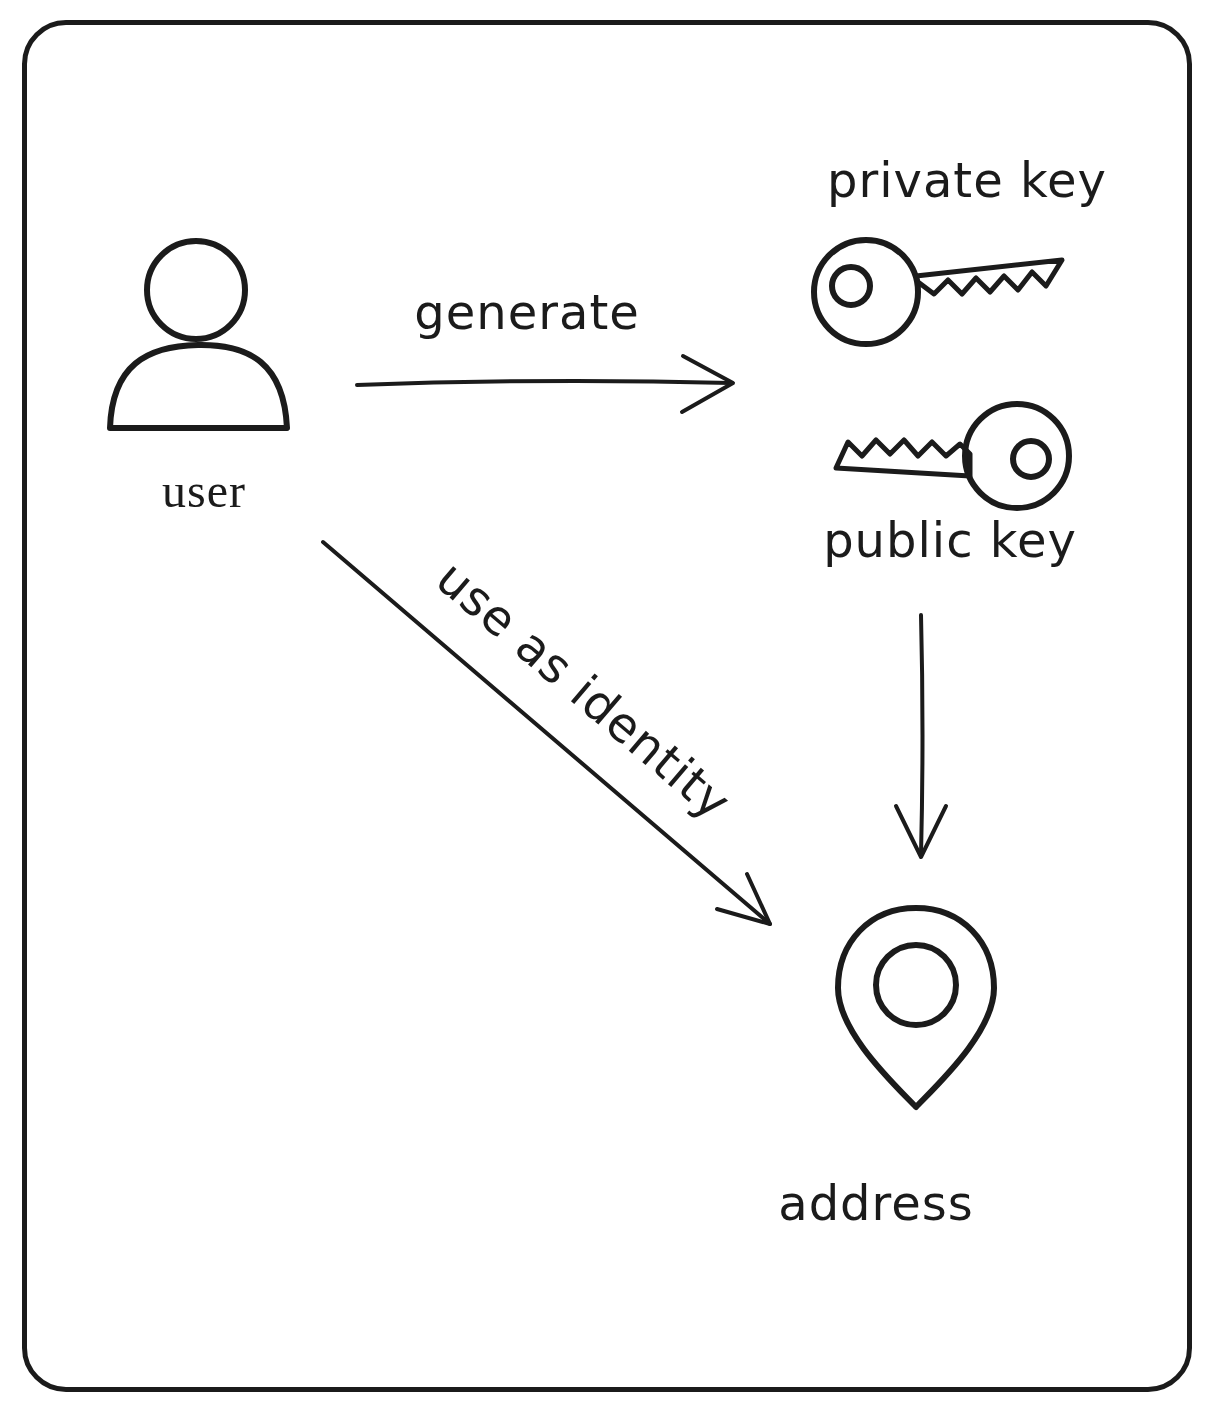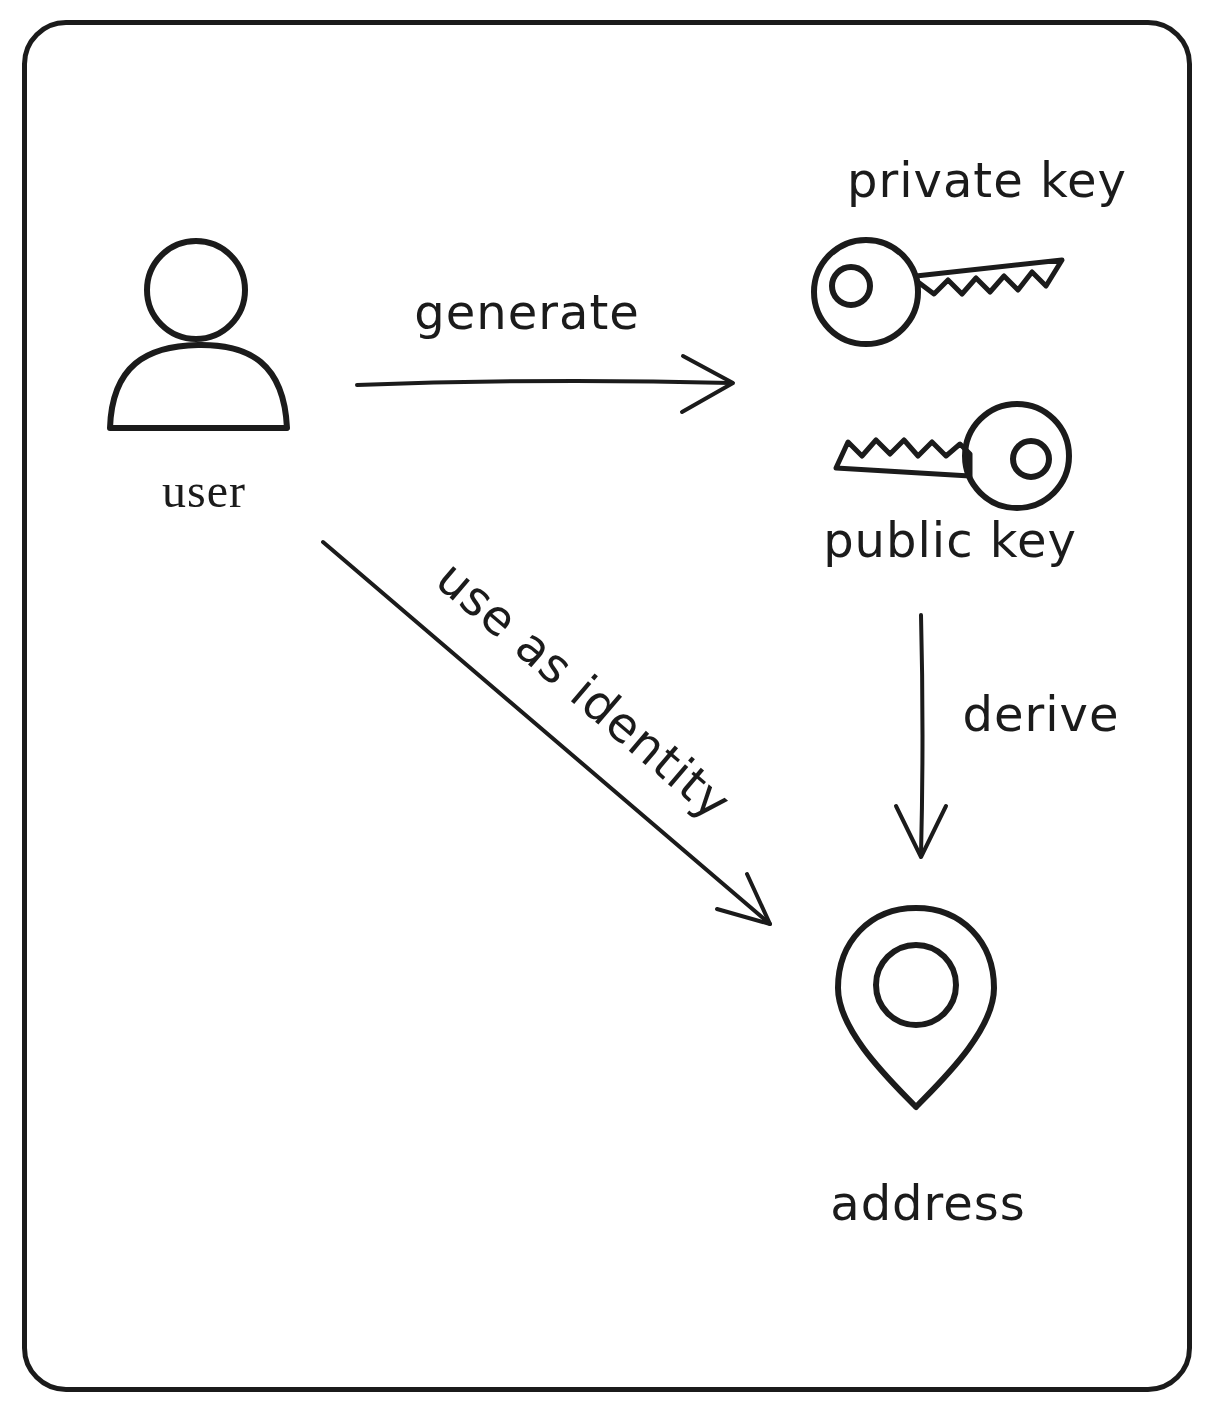--- a/index.html
+++ b/index.html
@@ -108,24 +108,23 @@
     <g>
       <path class="stroke" stroke-width="4" d="M323,542 L770,924"></path>
       <path class="stroke" stroke-width="4" d="M717,909 L770,924 L747,874"></path>
     </g>
   </svg>
 
   <div class="label" style="left:204px; top:490px;font-family:Liberation Serif, serif;">user</div>
 
   <div class="label" style="left:527px; top:312px;">generate</div>
 
-  <div class="label" style="left:987px; top:180px;">private key</div>
+  <div class="label" style="left:967px; top:180px;">private key</div>
 
   <div class="label" style="left:950px; top:540px;">public key</div>
 
-  <div class="label" style="left:1041px; top:714px;">derive</div>
 
   <div class="label rotated" style="left:584px; top:690px;">use as identity</div>
 
-  <div class="label" style="left:928px; top:1203px;">address</div>
+  <div class="label" style="left:876px; top:1203px;">address</div>
 
 
 </div>
 
 </body></html>

